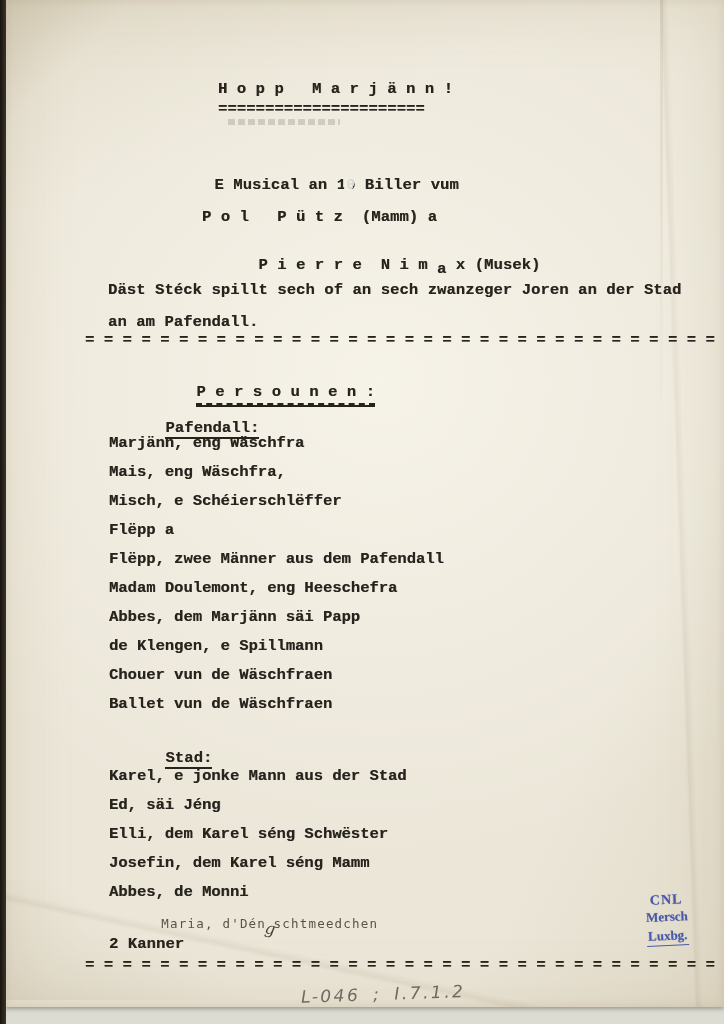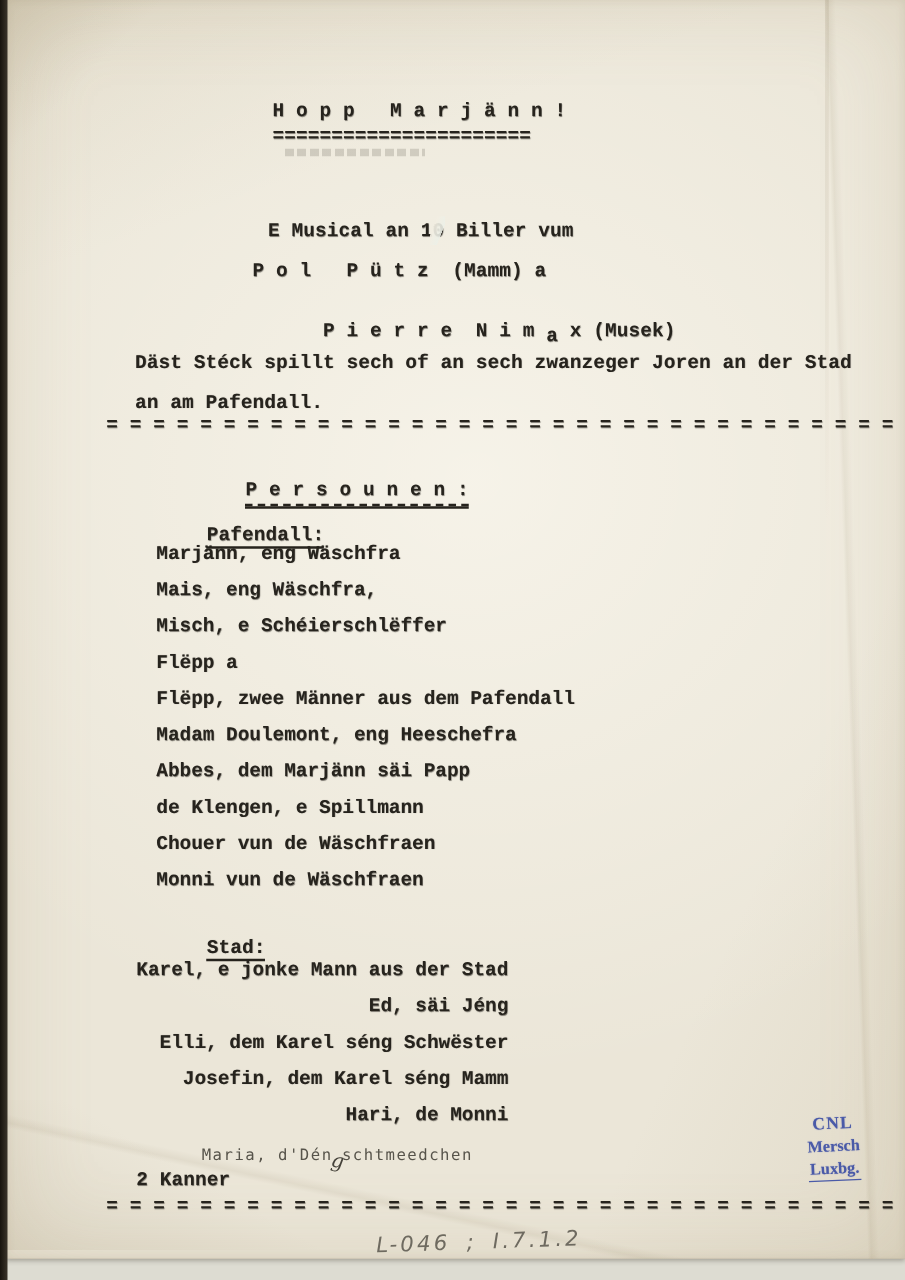--- a/index.html
+++ b/index.html
@@ -178,43 +178,43 @@
     <div class="tw" style="left:80px; top:331px;">= = = = = = = = = = = = = = = = = = = = = = = = = = = = = = = = = =</div>
 
     <div class="tw" style="left:104px; top:365px;">
       <span class="dbl-underline">P e r s o u n e n :</span>
     </div>
 
     <div class="tw" style="left:104px; top:401px;text-align:center;">
       <span class="rule-solid">Pafendall:</span>
     </div>
 
-    <div class="cast-list" style="left:120px; top:434px;">
+    <div class="cast-list" style="left:104px; top:434px;">
       <div class="cast-line">Marjänn, eng Wäschfra</div>
       <div class="cast-line">Mais, eng Wäschfra,</div>
       <div class="cast-line">Misch, e Schéierschlëffer</div>
       <div class="cast-line">Flëpp a</div>
       <div class="cast-line">Flëpp, zwee Männer aus dem Pafendall</div>
       <div class="cast-line">Madam Doulemont, eng Heeschefra</div>
       <div class="cast-line">Abbes, dem Marjänn säi Papp</div>
       <div class="cast-line">de Klengen, e Spillmann</div>
       <div class="cast-line">Chouer vun de Wäschfraen</div>
-      <div class="cast-line">Monni vun de Wäschfraen</div>
+      <div class="cast-line">Ballet vun de Wäschfraen</div>
     </div>
 
     <div class="tw" style="left:104px; top:731px;">
       <span class="rule-solid">Stad:</span>
     </div>
 
-    <div class="cast-list" style="left:104px; top:767px;text-align:right;">
+    <div class="cast-list" style="left:104px; top:767px;">
       <div class="cast-line">Karel, e jonke Mann aus der Stad</div>
       <div class="cast-line">Ed, säi Jéng</div>
       <div class="cast-line">Elli, dem Karel séng Schwëster</div>
       <div class="cast-line">Josefin, dem Karel séng Mamm</div>
-      <div class="cast-line">Hari, de Monni</div>
+      <div class="cast-line">Abbes, de Monni</div>
     </div>
 
     <div class="insert-line" style="left:104px; top:898px;">
       <span>Maria, d'Dén</span><span class="hand-g">g</span><span>schtmeedchen</span>
     </div>
 
     <div class="tw" style="left:104px; top:915px;margin-top:20px;">2 Kanner</div>
 
     <div class="stamp">
       <div class="s1">CNL</div>

